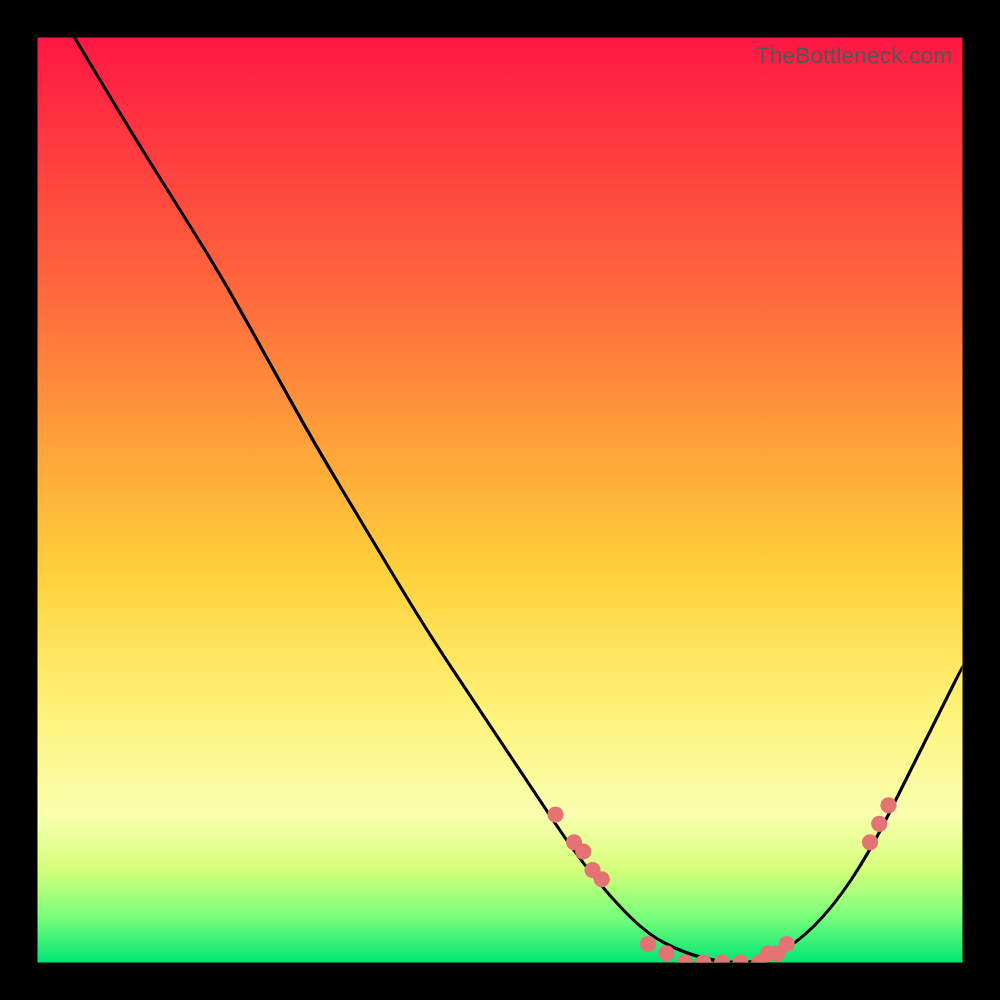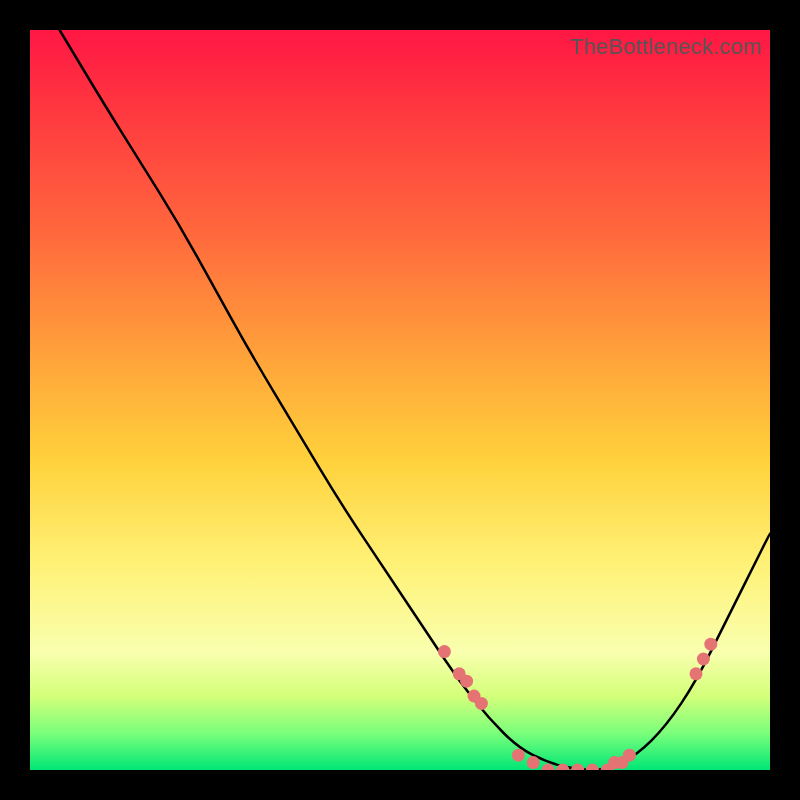--- a/index.html
+++ b/index.html
@@ -24,21 +24,21 @@
       #f9ffae 84%,
       #d4ff7a 90%,
       #7bff7b 95%,
       #00e676 100%);
   }
   .watermark {
     position: absolute;
     top: 4px; right: 8px;
     color: #555;
     font-family: Arial, Helvetica, sans-serif;
-    font-size: 22px;
+    font-size: 18px;
     letter-spacing: 0.2px;
     user-select: none;
   }
   svg.curve {
     position: absolute;
     left: 0; top: 0;
     width: 740px; height: 740px;
   }
 </style>
 </head>

